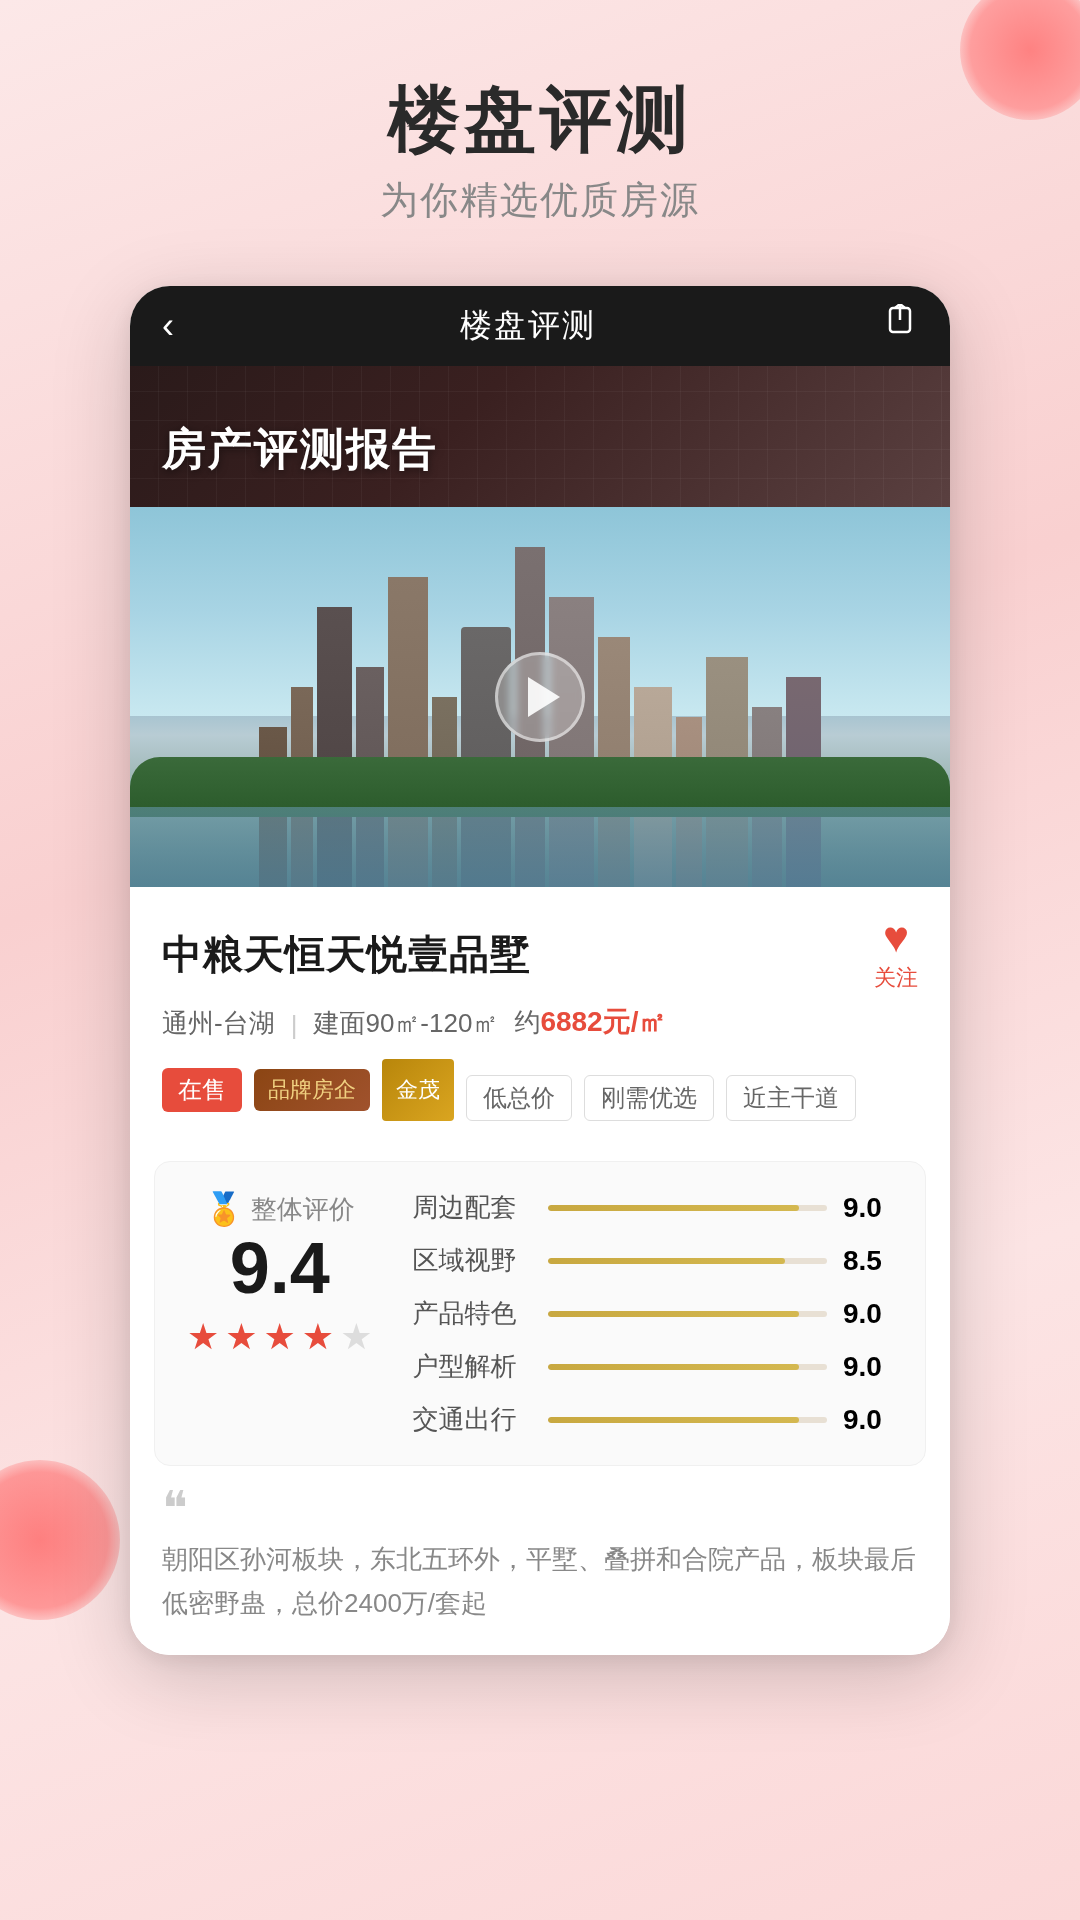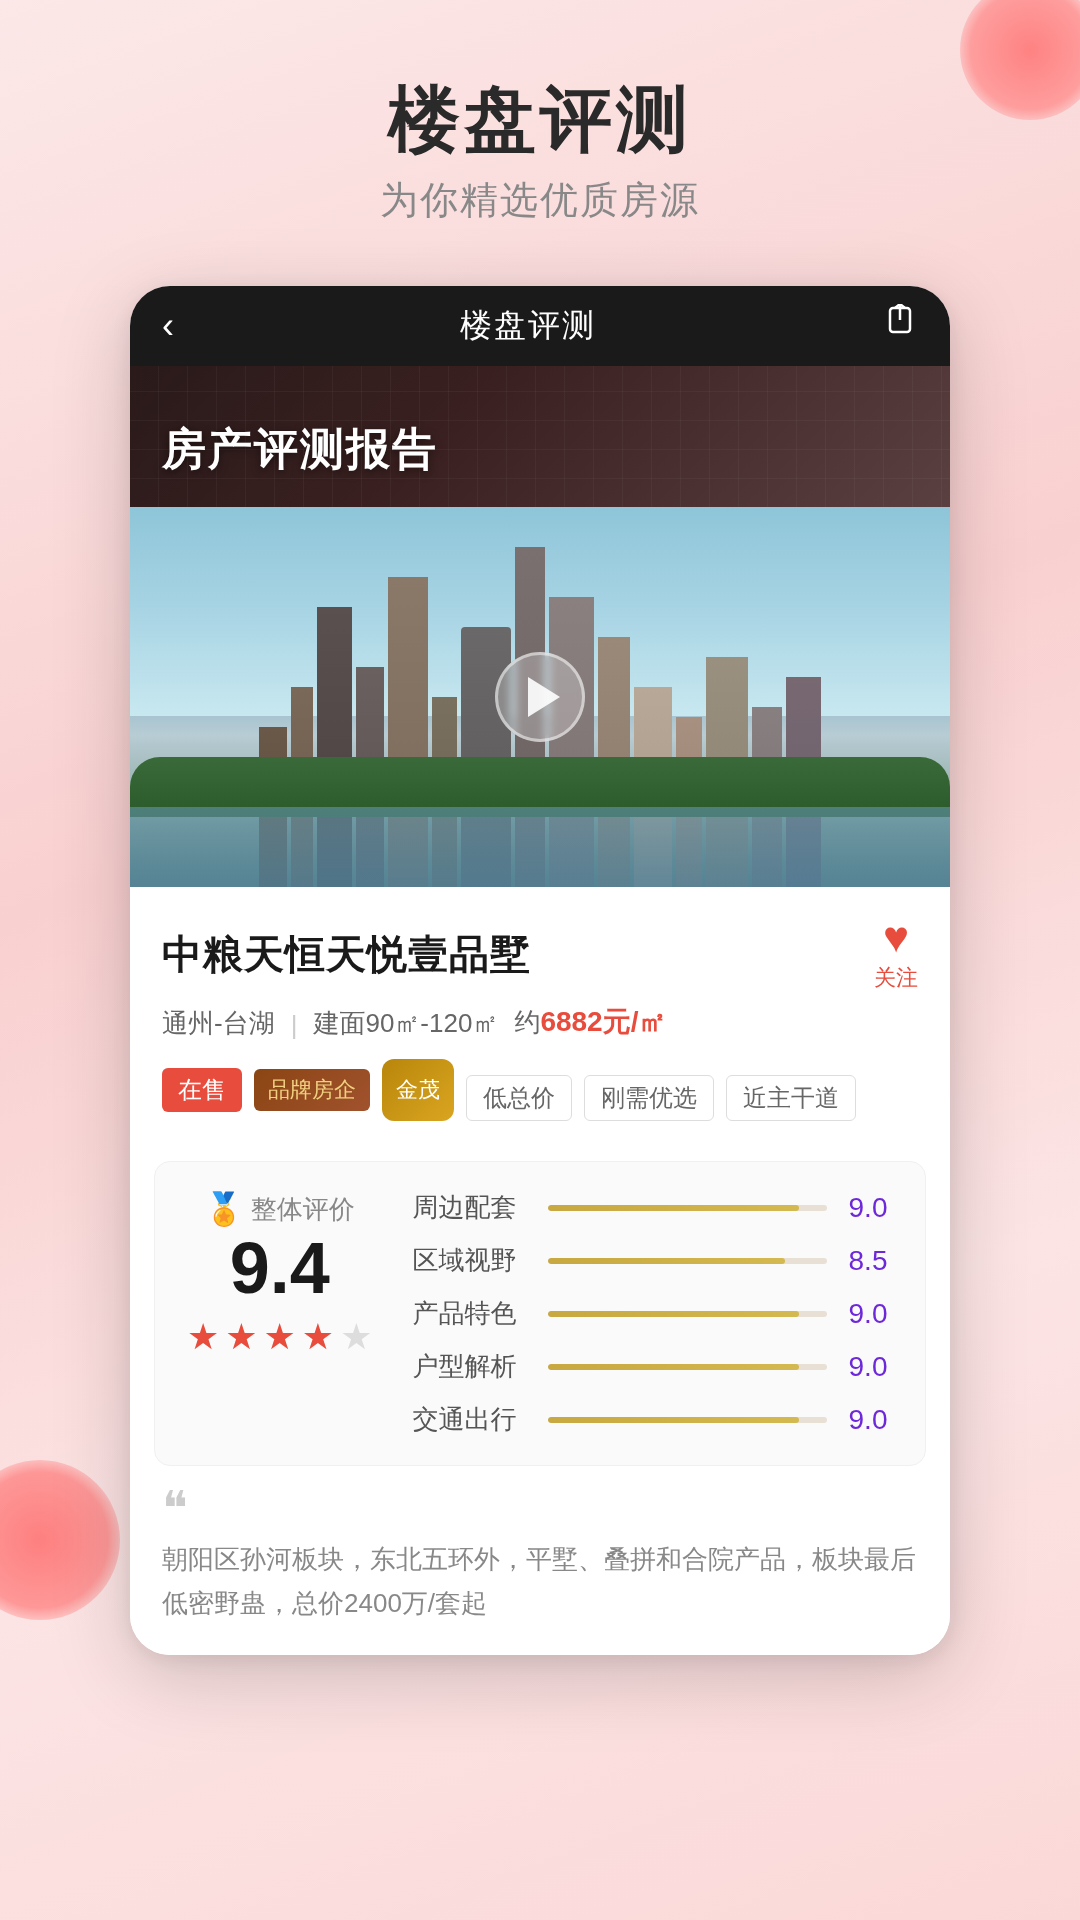--- a/index.html
+++ b/index.html
@@ -381,21 +381,21 @@
       color: #f0d080;
       font-size: 22px;
       padding: 6px 14px;
     }
 
     .tag-jinmao {
       background: linear-gradient(135deg, #B8860B, #DAA520);
       color: #fff;
       font-size: 22px;
       padding: 16px 14px;
-      border-radius: 12px;
+      border-radius: 4px;
     }
 
     .tag-outline {
       border: 1px solid #ddd;
       color: #666;
       margin-top: 16px;
     }
 
     
     .rating-section {
@@ -485,24 +485,24 @@
     }
 
     .rating-bar-fill {
       height: 100%;
       background: linear-gradient(90deg, #c8a840, #d4b850);
       border-radius: 3px;
     }
 
     .rating-item-score {
       font-size: 28px;
-      font-weight: 400;
-      color: #6d28d9;
+      font-weight: 700;
+      color: #000000;
       min-width: 50px;
-      text-align: center;
+      text-align: left;
     }
 
     
     .description-section {
       padding: 0 32px 30px;
       background: #fff;
     }
 
     .quote-mark {
       font-size: 48px;

